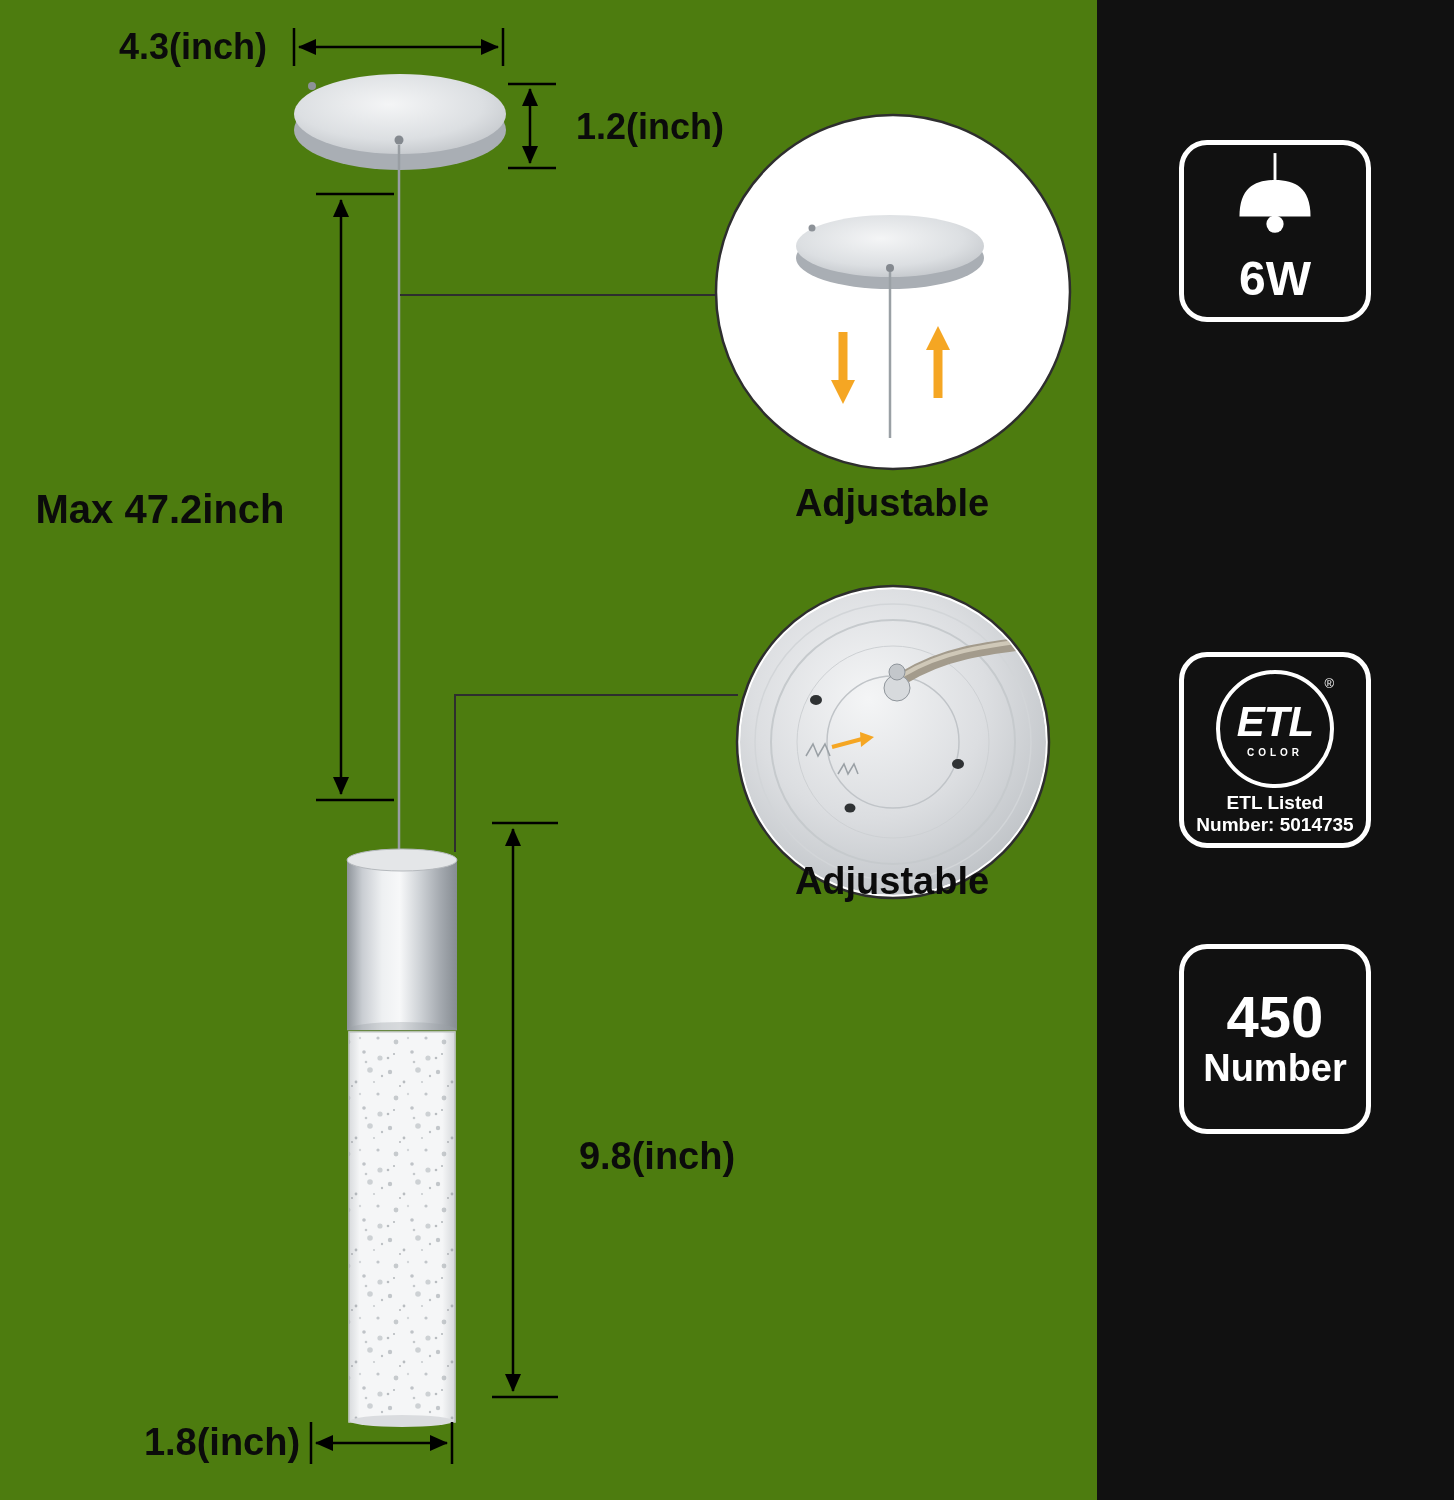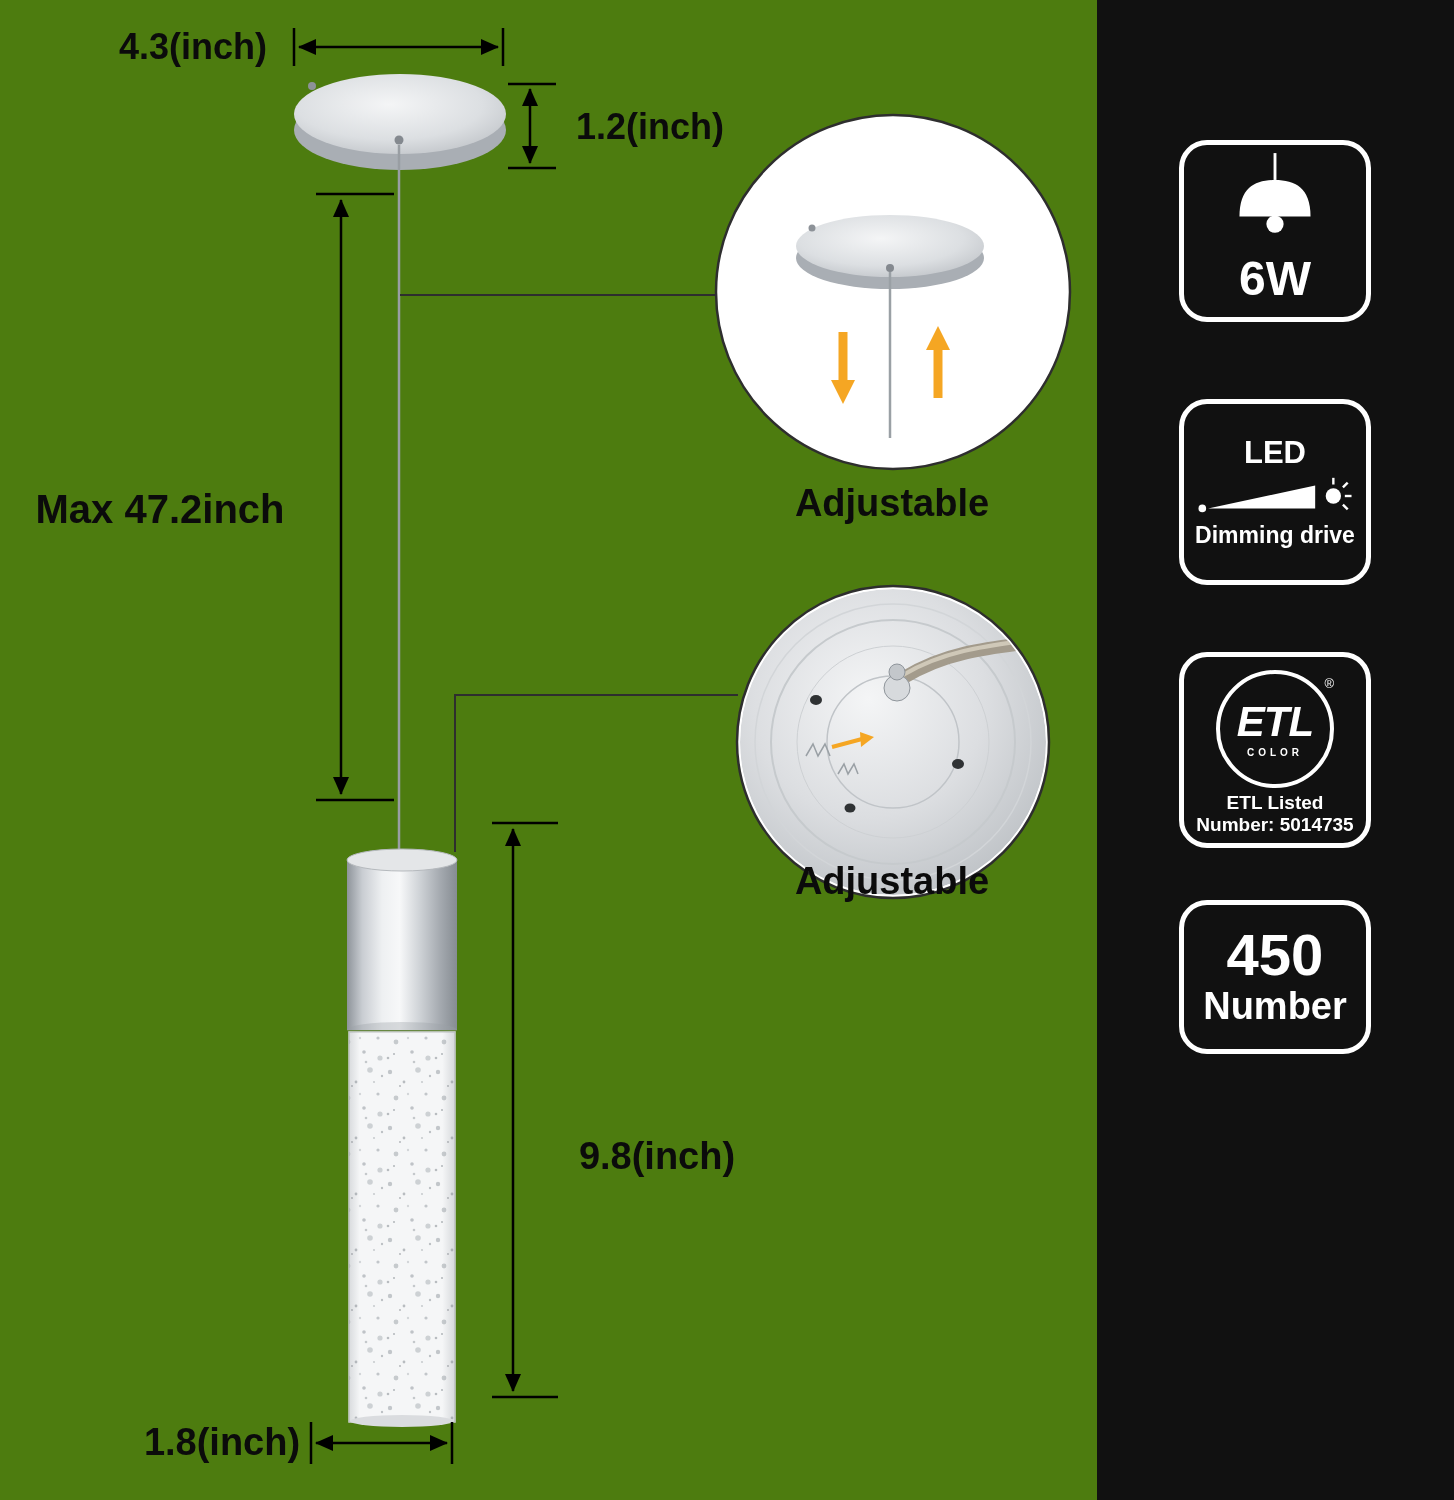--- a/index.html
+++ b/index.html
@@ -22,21 +22,21 @@
   }
   .badge{
     position:absolute;left:82px;width:192px;box-sizing:border-box;
     border:5px solid #ffffff;border-radius:28px;color:#ffffff;
     display:flex;flex-direction:column;align-items:center;justify-content:center;
     text-align:center;
   }
   .badge-wattage{top:140px;height:182px;justify-content:flex-start;padding-top:8px;}
   .badge-led{top:399px;height:186px;gap:6px;}
   .badge-etl{top:652px;height:196px;gap:4px;padding-top:6px;}
-  .badge-lumens{top:900px;height:154px;gap:2px;}
+  .badge-lumens{top:944px;height:190px;gap:2px;}
   .badge-colortemp{top:1172px;height:196px;gap:2px;}
 
   .wattage-value{font-size:48px;font-weight:700;line-height:1;margin-top:2px;}
   .led-title{font-size:31px;font-weight:700;line-height:1;}
   .led-sub{font-size:23px;font-weight:700;line-height:1;}
 
   .etl-circle{
     position:relative;width:110px;height:110px;border:4px solid #ffffff;border-radius:50%;
     display:flex;flex-direction:column;align-items:center;justify-content:center;flex:0 0 auto;
   }
@@ -214,35 +214,20 @@
 
     <div class="badge badge-wattage">
       <svg width="96" height="100" viewBox="0 0 100 104">
         <line x1="50" y1="0" x2="50" y2="28" stroke="#ffffff" stroke-width="3"></line>
         <path d="M13,66 C13,36 29,28 50,28 C71,28 87,36 87,66 Z" fill="#ffffff"></path>
         <circle cx="50" cy="74" r="9" fill="#ffffff"></circle>
       </svg>
       <div class="wattage-value">6W</div>
     </div>
 
-    <div class="badge badge-led">
-      <div class="led-title">LED</div>
-      <svg width="160" height="44" viewBox="0 0 164 46">
-        <circle cx="6" cy="36" r="4" fill="#ffffff"></circle>
-        <polygon points="12,36 124,12 124,36" fill="#ffffff"></polygon>
-        <circle cx="143" cy="23" r="8" fill="#ffffff"></circle>
-        <g stroke="#ffffff" stroke-width="2.5">
-          <line x1="143" y1="11" x2="143" y2="4"></line>
-          <line x1="153" y1="14" x2="158" y2="9"></line>
-          <line x1="155" y1="23" x2="162" y2="23"></line>
-          <line x1="153" y1="32" x2="158" y2="37"></line>
-        </g>
-      </svg>
-      <div class="led-sub">Dimming drive</div>
-    </div>
 
     <div class="badge badge-etl">
       <div class="etl-circle">
         <span class="etl-reg">®</span>
         <span class="etl-text">ETL</span>
         <span class="etl-listed">COLOR</span>
       </div>
       <div>
         <div class="etl-line">ETL Listed</div>
         <div class="etl-line">Number: 5014735</div>

